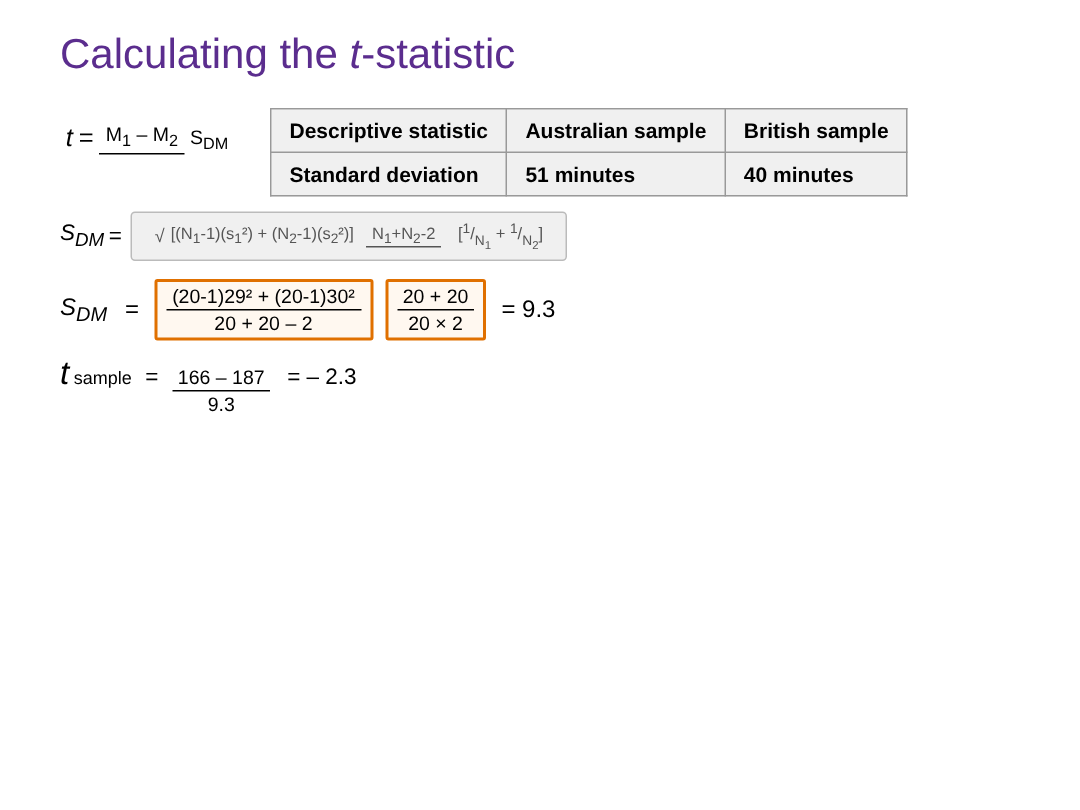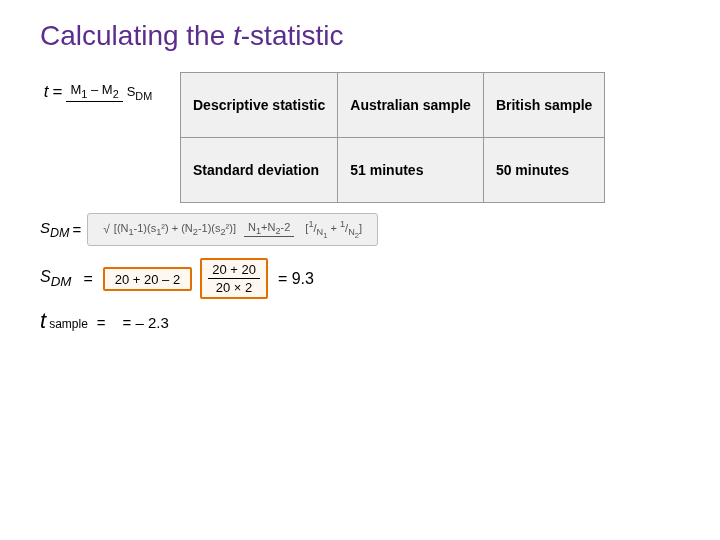--- a/index.html
+++ b/index.html
@@ -67,21 +67,21 @@
       flex: 1;
     }
 
     table {
       border-collapse: collapse;
       font-size: 14px;
     }
 
     table td {
       border: 1px solid #999;
-      padding: 24px 12px;
+      padding: 6px 12px;
       vertical-align: middle;
     }
 
     table tr:first-child td {
       background: #f0f0f0;
       font-weight: bold;
     }
 
     
     .computation-line {
@@ -232,21 +232,21 @@
           <tr>
             <td>Descriptive statistic</td>
             <td>Australian sample</td>
             <td>British sample</td>
           </tr>
         </thead>
         <tbody id="table-body">
             <tr>
               <td>Standard deviation</td>
               <td>51 minutes</td>
-              <td>50 minutes</td>
+              <td>40 minutes</td>
             </tr>
           </tbody>
       </table>
     </div>
 
   </div>
 
   <div class="sdm-row">
     <span class="sdm-row-label">S<sub>DM</sub></span>
     <span style="font-size:15px; margin-right:6px;">=</span>
@@ -263,34 +263,39 @@
       </span>
     </div>
   </div>
 
   <div class="computation-line">
     <span class="comp-sdm">S<sub>DM</sub></span>
     <span class="comp-equals">=</span>
 
     <div class="highlight-box">
       <div class="comp-fraction">
+        <div class="comp-num">(20-1)29² + (20-1)30²</div>
         <div class="comp-den">20 + 20 – 2</div>
       </div>
     </div>
 
     <div class="highlight-box" style="margin-left:4px;">
       <div class="comp-fraction">
         <div class="comp-num">20 + 20</div>
         <div class="comp-den">20 × 2</div>
       </div>
     </div>
 
     <span class="result-equals">= 9.3</span>
   </div>
 
   <div class="tsample-line">
     <span class="t-big">t</span>
     <span style="font-size:12px; vertical-align:sub;">sample</span>
     <span class="tsample-eq">=</span>
+    <div class="tsample-fraction">
+      <div class="tsample-num">166 – 187</div>
+      <div class="tsample-den">9.3</div>
+    </div>
     <span style="font-size:15px; margin-left:8px;">= – 2.3</span>
   </div>
 
 </div>
 
 </body></html>

